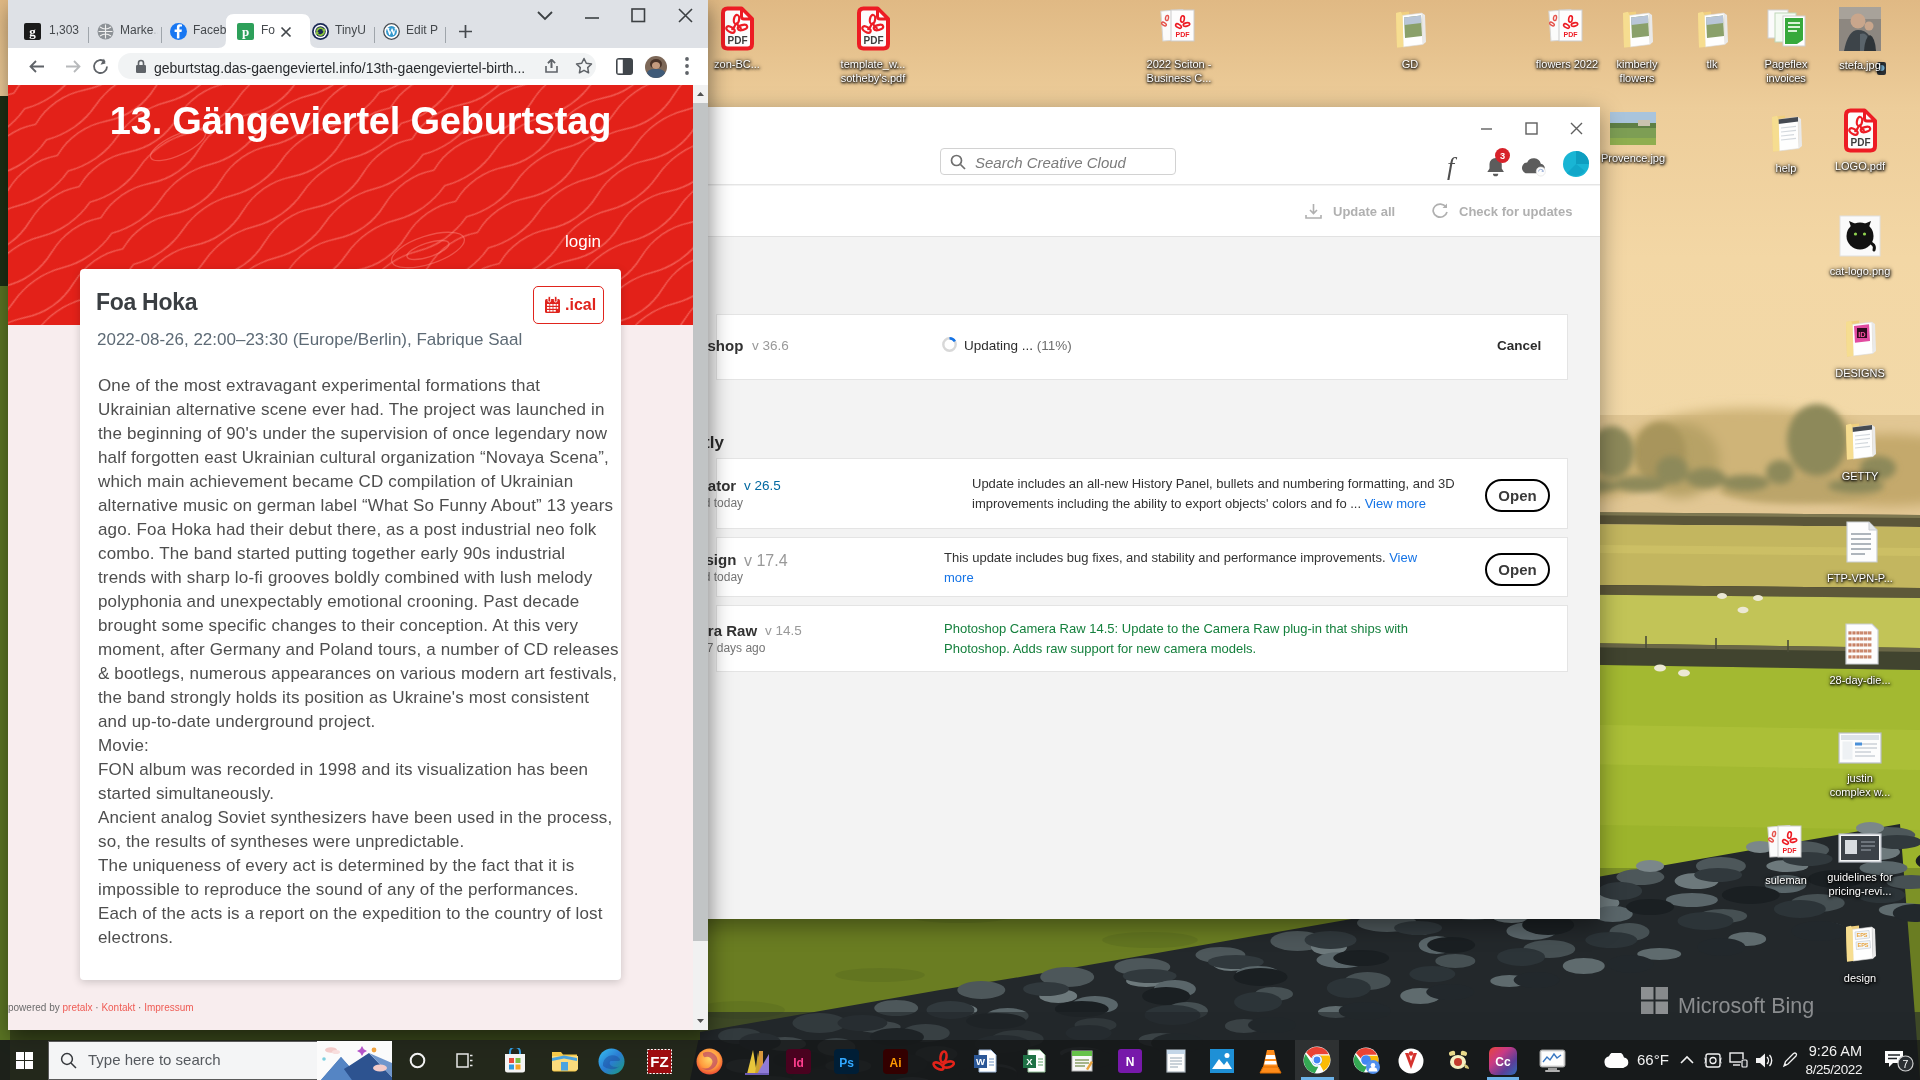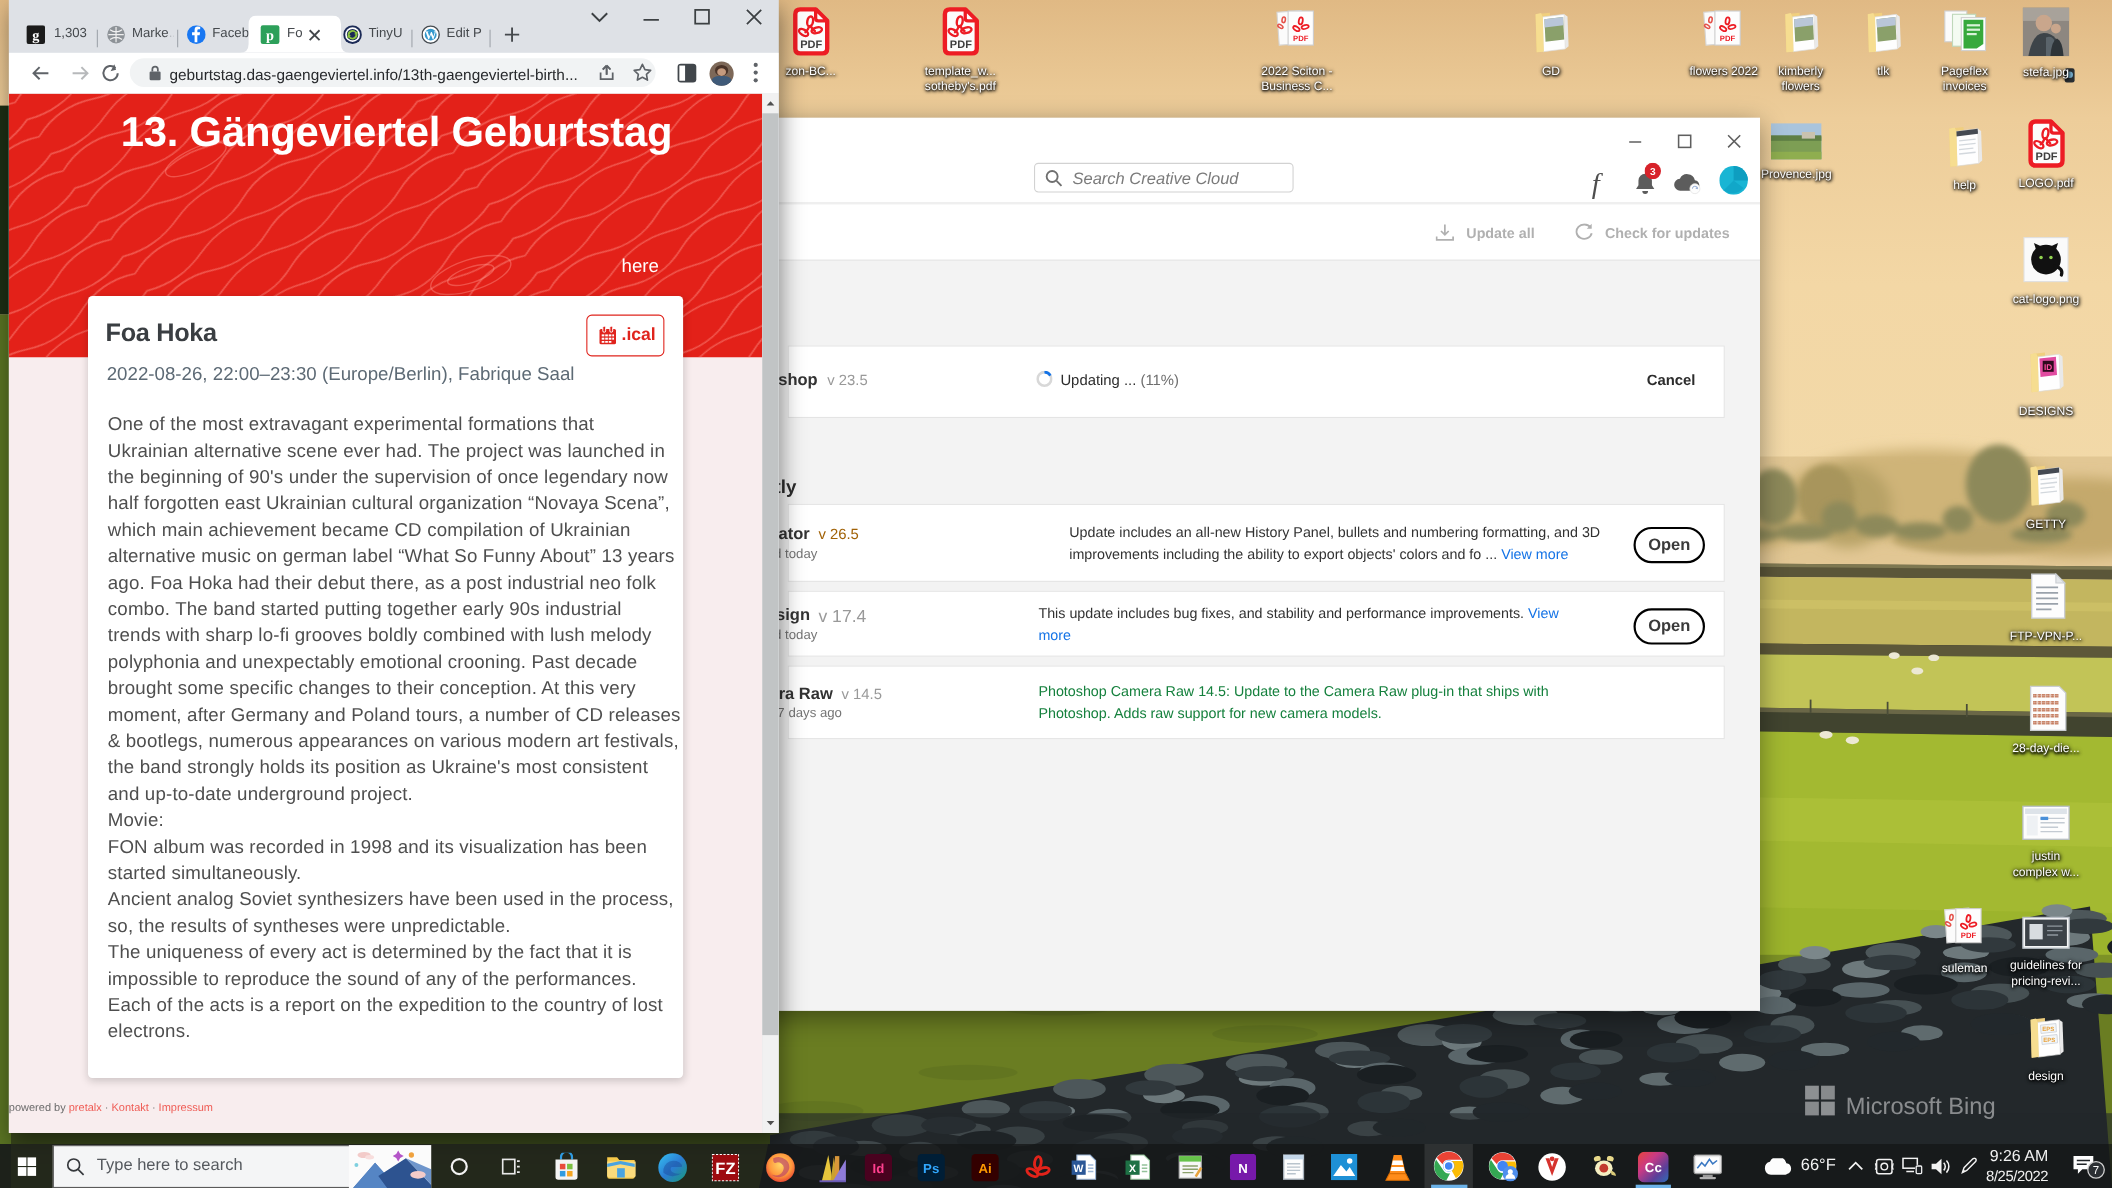--- a/index.html
+++ b/index.html
@@ -606,32 +606,32 @@
     </svg>
     <div class="abs" style="left:643px;top:97px;font-size:13px;font-weight:bold;color:#b0b0b0;">Update all</div>
     <svg class="abs" style="left:742px;top:96px;" width="17" height="16" viewBox="0 0 17 16">
       <path d="M14,4 a7,6.5 0 1 0 1,5" stroke="#b0b0b0" stroke-width="1.7" fill="none"></path>
       <path d="M15,0.5 v4.5 h-4.5" fill="#b0b0b0"></path>
     </svg>
     <div class="abs" style="left:769px;top:97px;font-size:13px;font-weight:bold;color:#b0b0b0;">Check for updates</div>
 
     <div class="abs" style="left:26px;top:207px;width:852px;height:66px;background:#fff;border:1px solid #e4e4e4;"></div>
     <div class="abs" style="left:-25px;top:230px;font-size:15px;font-weight:bold;color:#333;">Photoshop</div>
-      <div class="abs" style="left:62px;top:231px;font-size:13.5px;color:#999;">v 23.5</div>
+      <div class="abs" style="left:62px;top:231px;font-size:13.5px;color:#999;">v 36.6</div>
     <svg class="abs" style="left:252px;top:230px;" width="15" height="15" viewBox="0 0 15 15">
       <circle cx="7.5" cy="7.5" r="6.2" fill="none" stroke="#d8d8d8" stroke-width="2.4"></circle>
       <path d="M7.5,1.3 a6.2,6.2 0 0 1 5.4,3.1" fill="none" stroke="#1473e6" stroke-width="2.4"></path>
     </svg>
     <div class="abs" style="left:274px;top:231px;font-size:13.5px;color:#2c2c2c;">Updating ... <span style="color:#6e6e6e;">(11%)</span></div>
     <div class="abs" style="left:807px;top:231px;font-size:13.5px;font-weight:bold;color:#2c2c2c;">Cancel</div>
     <div class="abs" style="left:-104px;top:326px;font-size:17px;font-weight:bold;color:#2c2c2c;">Updated recently</div>
 
     <div class="abs" style="left:26px;top:351px;width:852px;height:71px;background:#fff;border:1px solid #e4e4e4;"></div>
     <div class="abs" style="left:-23px;top:370px;font-size:15px;font-weight:bold;color:#333;">Illustrator</div>
-      <div class="abs" style="left:54px;top:371px;font-size:13.5px;color:#a16207;">v 26.5</div>
+      <div class="abs" style="left:54px;top:371px;font-size:13.5px;color:#0369a1;">v 26.5</div>
     <div class="abs" style="left:-25px;top:389px;font-size:12px;color:#757575;">Updated today</div>
     <div class="abs" style="left:254px;top:367px;font-size:13px;line-height:19.5px;color:#323232;white-space:nowrap;margin-left:28px;">Update includes an all-new History Panel, bullets and numbering formatting, and 3D<br>improvements including the ability to export objects' colors and fo ... <span style="color:#1473e6;">View more</span></div>
     <div class="abs openb" style="left:795px;top:372px;">Open</div>
 
     <div class="abs" style="left:26px;top:430px;width:852px;height:60px;background:#fff;border:1px solid #e4e4e4;"></div>
     <div class="abs" style="left:-17px;top:444px;font-size:15px;font-weight:bold;color:#333;">InDesign</div>
       <div class="abs" style="left:54px;top:445px;font-size:16px;color:#999;">v 17.4</div>
     <div class="abs" style="left:-25px;top:463px;font-size:12px;color:#757575;">Updated today</div>
     <div class="abs" style="left:254px;top:441px;font-size:13px;line-height:19.5px;color:#323232;white-space:nowrap;">This update includes bug fixes, and stability and performance improvements. <span style="color:#1473e6;">View</span><br><span style="color:#1473e6;">more</span></div>
     <div class="abs openb" style="left:795px;top:446px;">Open</div>
@@ -754,21 +754,21 @@
         </defs>
         <rect x="0" y="0" width="685" height="240" fill="#e32119"></rect>
         <rect x="0" y="0" width="685" height="240" fill="url(#topo)"></rect>
         <g stroke="rgba(255,150,140,0.42)" fill="none" stroke-width="1.3">
           <ellipse cx="420" cy="165" rx="38" ry="14" transform="rotate(-18 420 165)"></ellipse>
           <ellipse cx="420" cy="165" rx="22" ry="7" transform="rotate(-18 420 165)"></ellipse>
           <ellipse cx="170" cy="60" rx="30" ry="10" transform="rotate(-25 170 60)"></ellipse>
         </g>
       </svg>
       <div class="abs" style="left:10px;top:15px;width:685px;text-align:center;font-size:38px;font-weight:bold;color:#fff;letter-spacing:-0.2px;">13. Gängeviertel Geburtstag</div>
-      <div class="abs" style="left:557px;top:147px;font-size:17px;color:#fff;">here</div>
+      <div class="abs" style="left:557px;top:147px;font-size:17px;color:#fff;">login</div>
 
       <div class="abs" style="left:72px;top:184px;width:541px;height:711px;background:#fff;border-radius:4px;box-shadow:0 2px 8px rgba(0,0,0,0.18);"></div>
       <div class="abs" style="left:88px;top:204px;font-size:23px;font-weight:bold;color:#3a3e42;letter-spacing:-0.3px;">Foa Hoka</div>
       <div class="abs" style="left:525px;top:201px;width:71px;height:38px;border:1.5px solid #e0241d;border-radius:5px;background:#fff;"></div>
       <svg class="abs" style="left:536px;top:211px;" width="17" height="18" viewBox="0 0 17 18">
         <rect x="1" y="3" width="15" height="14" rx="1.5" fill="#e0241d"></rect>
         <rect x="4" y="0.5" width="2.6" height="5.5" rx="1.2" fill="#e0241d" stroke="#fff" stroke-width="0.9"></rect>
         <rect x="10.4" y="0.5" width="2.6" height="5.5" rx="1.2" fill="#e0241d" stroke="#fff" stroke-width="0.9"></rect>
         <g fill="#fff">
           <rect x="3" y="8" width="2.4" height="1.8"></rect>

